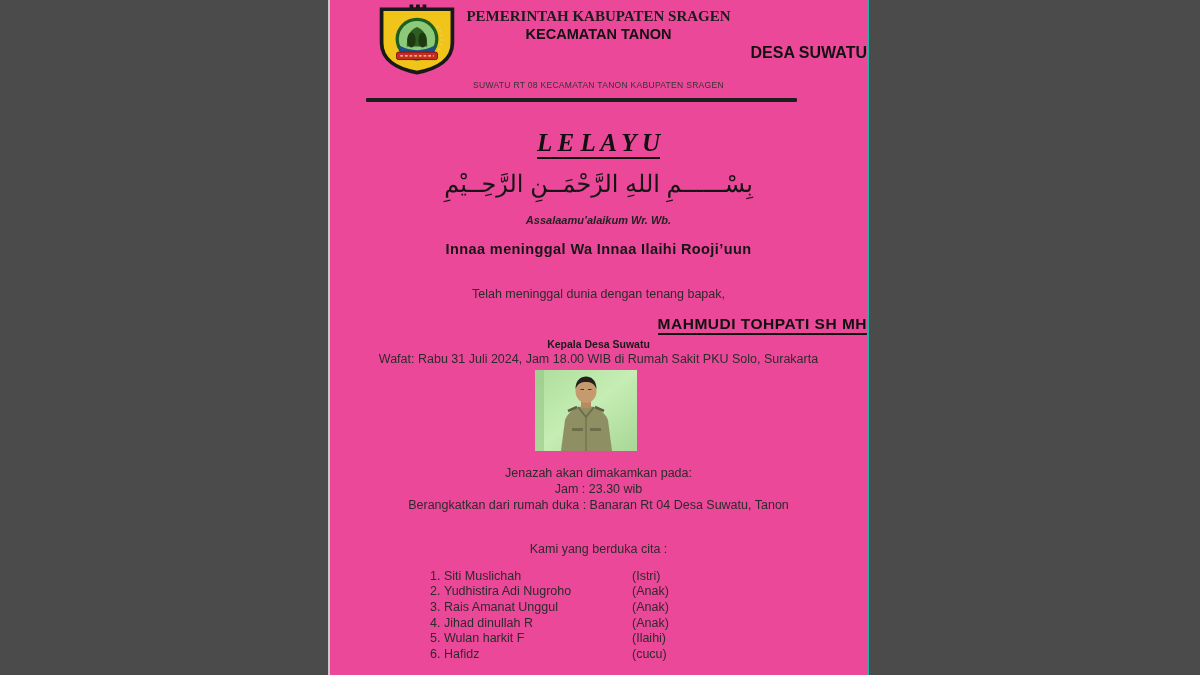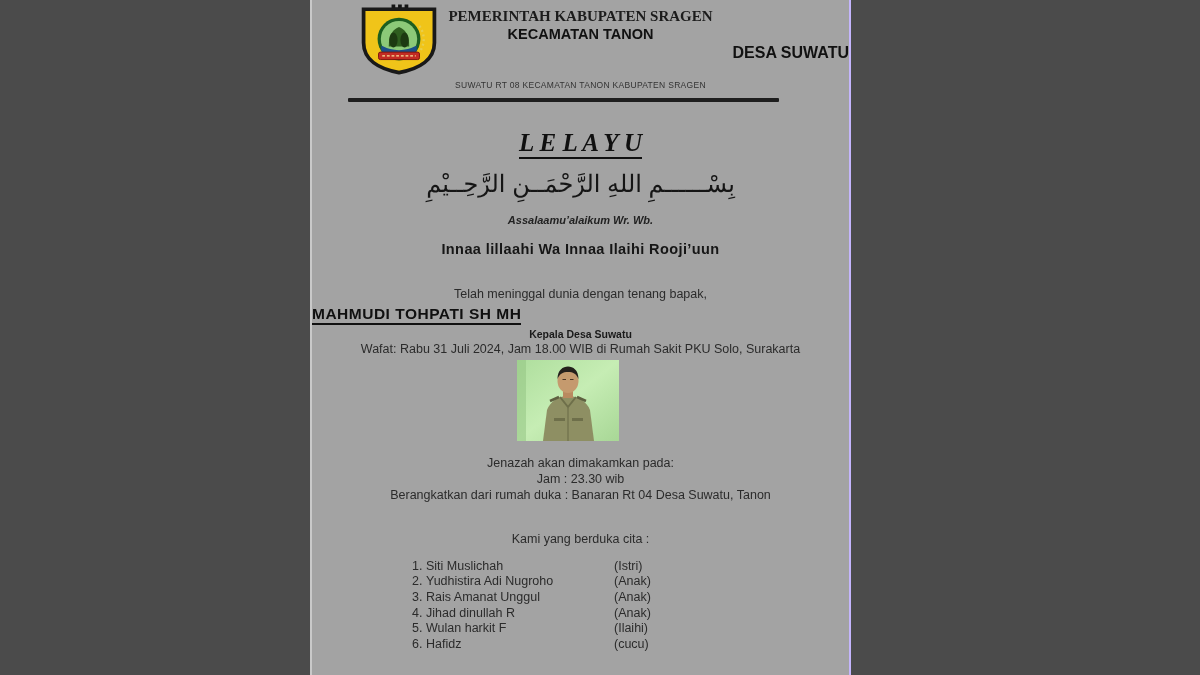--- a/index.html
+++ b/index.html
@@ -1,43 +1,43 @@
 <!DOCTYPE html>
 <html><head>
 <meta charset="utf-8">
 <style>
   html,body{margin:0;padding:0;}
   .stage{
     position:relative;width:1200px;height:675px;background:#4b4b4b;
     overflow:hidden;font-family:"Liberation Sans",sans-serif;color:#262626;
   }
   .paper{
-    position:absolute;left:310px;top:0;width:541px;height:675px;
-    background:#a3a3a3;border-left:2px solid #c9c9c9;border-right:2px solid #c4b5fd;
+    position:absolute;left:328px;top:0;width:541px;height:675px;
+    background:#ec4899;border-left:2px solid #c9c9c9;border-right:2px solid #14b8a6;
     box-sizing:border-box;
   }
   
   .letterhead{position:relative;padding-top:8px;text-align:center;}
   .logo{position:absolute;left:46px;top:2px;width:82px;height:76px;}
   .lh1{font-family:"Liberation Serif",serif;font-weight:bold;font-size:15px;line-height:17px;color:#1c1c1c;}
   .lh2{font-weight:bold;font-size:14.5px;line-height:18px;color:#111;}
   .lh3{font-weight:bold;font-size:16px;line-height:19px;color:#111;text-align:right;}
   .lh4{font-size:8.5px;line-height:12px;color:#333;letter-spacing:0.3px;margin-top:17px;}
   .rule{margin:7px 0 0 36px;width:431px;height:3.5px;background:#1e1e1e;border-radius:1px;}
   
   .title{
     margin-top:27px;text-align:center;font-family:"Liberation Serif",serif;
     font-style:italic;font-weight:bold;font-size:25px;color:#101010;
   }
   .title span{border-bottom:2.5px solid #101010;padding-bottom:1px;}
   .bismillah{margin-top:9px;text-align:center;font-size:24px;line-height:36px;color:#151515;direction:rtl;}
   .greeting{margin-top:12px;text-align:center;font-weight:bold;font-style:italic;font-size:11px;color:#222;}
   .istirja{margin-top:15px;text-align:center;font-weight:bold;font-size:14.5px;letter-spacing:0.4px;color:#161616;}
   .intro{margin-top:30px;text-align:center;font-size:12.5px;color:#2b2b2b;}
-  .deceased-name{margin-top:4px;text-align:left;font-weight:bold;font-size:15.5px;letter-spacing:0.5px;color:#101010;}
+  .deceased-name{margin-top:14px;text-align:right;font-weight:bold;font-size:15.5px;letter-spacing:0.5px;color:#101010;}
   .deceased-name span{border-bottom:2.5px solid #101010;padding-bottom:1px;}
   .deceased-title{margin-top:5px;text-align:center;font-weight:bold;font-size:10.5px;color:#1a1a1a;}
   .death-info{margin-top:2px;text-align:center;font-size:12.5px;color:#2b2b2b;}
   .photo{display:block;margin:4px 0 0 205px;width:102px;height:81px;}
   .burial{margin-top:14px;text-align:center;font-size:12.5px;line-height:16px;color:#2b2b2b;}
   .mourners-heading{margin-top:29px;text-align:center;font-size:12.5px;color:#2b2b2b;}
   .mourners-list{margin:13px 0 0 100px;width:360px;font-size:12.5px;line-height:15.7px;color:#2b2b2b;}
   .mourner-row{display:flex;}
   .m-num{width:14px;flex:0 0 auto;}
   .m-name{width:188px;flex:0 0 auto;}
@@ -70,21 +70,21 @@
     </div>
 
     <div class="rule"></div>
 
     <div class="title"><span>L E L A Y U</span></div>
 
     <div class="bismillah">بِسْــــــمِ اللهِ الرَّحْمَــنِ الرَّحِــيْمِ</div>
 
     <div class="greeting">Assalaamu’alaikum Wr. Wb.</div>
 
-    <div class="istirja">Innaa lillaahi Wa Innaa Ilaihi Rooji’uun</div>
+    <div class="istirja">Innaa meninggal Wa Innaa Ilaihi Rooji’uun</div>
 
     <div class="intro">Telah meninggal dunia dengan tenang bapak,</div>
 
     <div class="deceased-name"><span>MAHMUDI TOHPATI SH MH</span></div>
     <div class="deceased-title">Kepala Desa Suwatu</div>
     <div class="death-info">Wafat: Rabu 31 Juli 2024, Jam 18.00 WIB di Rumah Sakit PKU Solo, Surakarta</div>
 
     <svg class="photo" viewBox="0 0 102 81" aria-hidden="true">
       <defs>
         <linearGradient id="pg" x1="0" y1="0" x2="1" y2="1">

